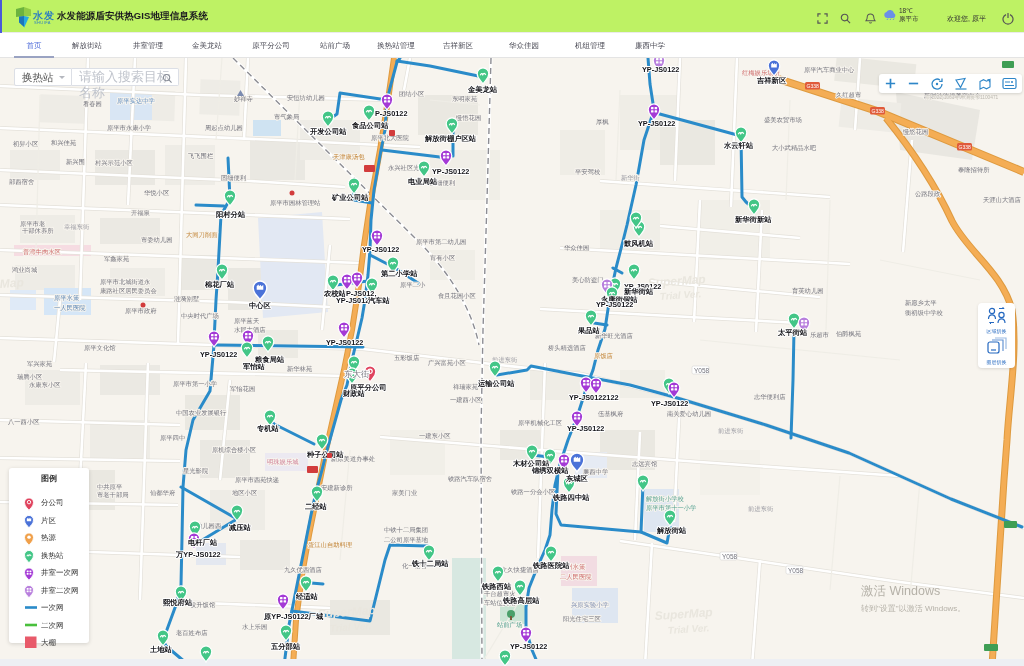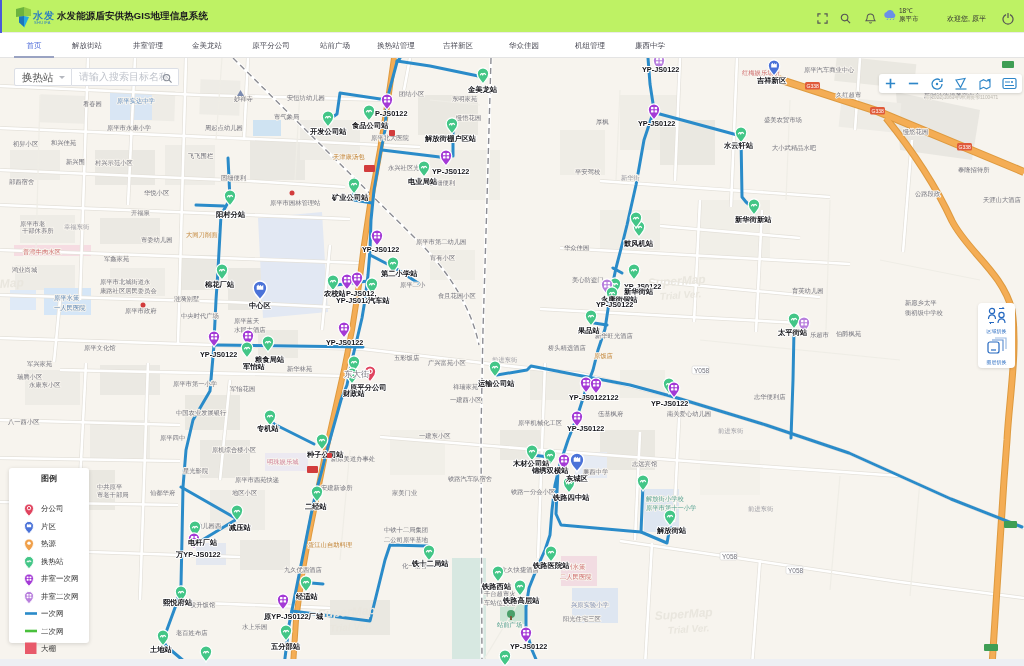--- a/index.html
+++ b/index.html
@@ -15,26 +15,26 @@
 #welc{position:absolute;left:947px;top:14px;font-size:7px;color:#333}
 #nav{position:absolute;left:0;top:33px;width:1024px;height:25px;background:#fff;border-bottom:1px solid #e4e4e4}
 .tab{position:absolute;top:8px;transform:translateX(-50%);font-size:7.5px;color:#4a4a55;white-space:nowrap}
 .tab.on{color:#4a68d8}
 #underline{position:absolute;left:14px;top:22.5px;width:40px;height:2px;background:#9aa3c2}
 #map{position:absolute;left:0;top:58px;width:1024px;height:608px;background:#f7f4ee;overflow:hidden}
 #map svg.base{position:absolute;left:0;top:0}
 .searchwrap{position:absolute;left:14px;top:10px;height:18px;display:flex}
 .sel{width:58px;height:18px;background:#fff;border:1px solid #dcdfe6;border-radius:2px 0 0 2px;font-size:10.5px;color:#555;line-height:16px;padding-left:7px;position:relative}
 .sel:after{content:"";position:absolute;right:6px;top:7px;border:3.5px solid transparent;border-top-color:#b5b8bf}
-.inp{width:107px;height:18px;background:#fff;border:1px solid #dcdfe6;border-left:none;border-radius:0 2px 2px 0;font-size:10px;color:#c0c4cc;line-height:16px;padding-left:7px;position:relative}
+.inp{width:107px;height:18px;background:#fff;border:1px solid #dcdfe6;border-left:none;border-radius:0 2px 2px 0;font-size:13px;color:#c0c4cc;line-height:16px;padding-left:7px;position:relative}
 .toolbar{position:absolute;left:879px;top:16px;width:143px;height:19px;background:#fff;border-radius:3px;box-shadow:0 1px 3px rgba(0,0,0,.15);display:flex;align-items:center;justify-content:space-around}
 .sidebtns{position:absolute;left:978px;top:245px;width:37px;height:65px;background:#fff;border-radius:4px;box-shadow:0 1px 3px rgba(0,0,0,.12);text-align:center;padding-top:3px}
 .sbt{font-size:6px;color:#2468c0;transform:scale(.83);line-height:6px}
 .legend{position:absolute;left:9px;top:410px;width:80px;height:175px;background:#fff;border-radius:3px;box-shadow:0 1px 4px rgba(0,0,0,.15);padding-top:5px}
-.legend h4{font-size:8px;color:#333;text-align:center;margin-bottom:16px}
+.legend h4{font-size:8px;color:#333;text-align:center;margin-bottom:10px}
 .winwm{position:absolute;left:861px;top:525px;color:#b5b1a8;font-size:12.5px}
 .winwm div{font-size:8px;margin-top:3px}
 </style></head>
 <body>
 <div id="map">
 <svg class="base" width="1024" height="608" viewBox="0 58 1024 608" xmlns="http://www.w3.org/2000/svg">
 <defs>
 <g id="pg">
           <path d="M0,0C-1.3,-2.9 -5.8,-5 -5.8,-10.3A5.8,5.8 0 1,1 5.8,-10.3C5.8,-5 1.3,-2.9 0,0Z" fill="#43c687" stroke="#fff" stroke-width="1.2"></path>
           <path d="M-2.7,-8.7q1.3,-3 2.5,-0.7q1.3,-2.5 2.9,0.3" fill="none" stroke="#fff" stroke-width="1.3"></path>
@@ -677,20 +677,21 @@
 <text x="32" y="46">热源</text>
 <text x="32" y="63.5">换热站</text>
 <text x="32" y="81">井室一次网</text>
 <text x="32" y="98.5">井室二次网</text>
 <text x="32" y="116">一次网</text>
 <text x="32" y="133.5">二次网</text>
 <text x="32" y="151">大棚</text>
 </g>
 </svg>
 </div>
+<div class="winwm">激活 Windows<div>转到"设置"以激活 Windows。</div></div>
 </div>
 <div id="hdr">
 <div id="logo"><svg width="17" height="23" viewBox="0 0 17 23">
         <path d="M1 3 L9 1 L9 10 L1 11 Z" fill="#6cb33f"></path>
         <path d="M9 1 L16 3.5 L16 10 L9 10 Z" fill="#8cc63f" opacity=".85"></path>
         <path d="M4 10.5 L9 10 L9 21 L4 16.5 Z" fill="#1b75bb"></path>
         <path d="M9 10 L14 11 L9 22 Z" fill="#27aae1"></path>
       </svg></div>
 <div id="sftxt">水发</div>
     <div id="sfsub">SHUIFA</div>

